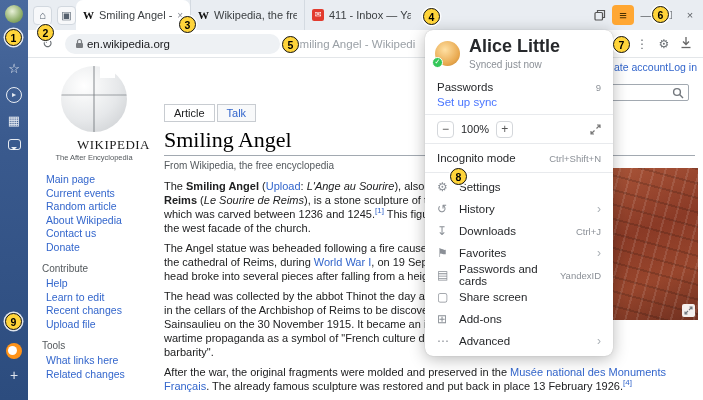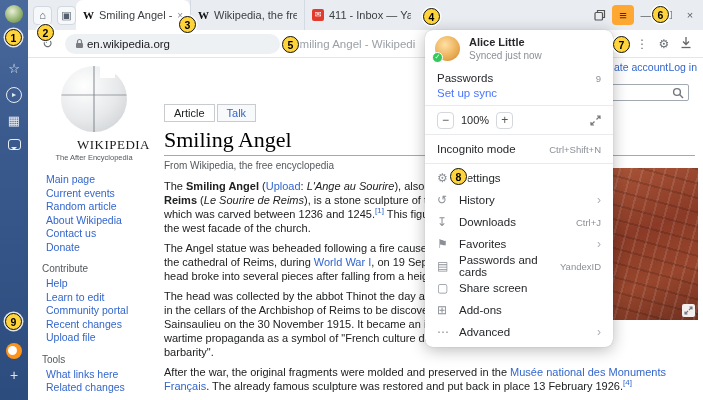--- a/index.html
+++ b/index.html
@@ -101,21 +101,21 @@
 
   
   .menu{position:absolute;left:425px;top:30px;width:188px;background:#fff;border-radius:8px;z-index:50;
     box-shadow:0 3px 16px rgba(0,0,0,.28),0 0 1px rgba(0,0,0,.25);padding-bottom:4px;
     font-size:11.5px;color:#26282b}
   .mhead{display:flex;align-items:center;gap:9px;padding:6px 10px 5px}
   .mavatar{width:25px;height:25px;border-radius:50%;position:relative;flex:0 0 auto;
     background:radial-gradient(circle at 40% 35%,#ffe0a3,#e8a84e 65%,#b97c2e)}
   .mcheck{position:absolute;left:-3px;bottom:-2px;width:11px;height:11px;border-radius:50%;
     background:#34c759;border:1.5px solid #fff;color:#fff;font-size:7px;line-height:8px;text-align:center}
-  .mname{font-weight:bold;font-size:11px}
+  .mname{font-weight:bold;font-size:18px}
   .mstatus{font-size:10px;color:#8b9097;margin-top:2px}
   .mrow{display:flex;align-items:flex-end;padding:0 12px;height:18px}
   .mrow .rt,.mitem .rt{margin-left:auto;color:#8b9097;font-size:9.5px}
   .rt.chev{font-size:12px;color:#aab0b6;line-height:10px}
   .msync{color:#4a76ff;padding:0 12px;height:18px;display:flex;align-items:center}
   .mdiv{height:1px;background:#e8eaed;margin:3px 0}
   .zoomrow{display:flex;align-items:center;gap:7px;padding:0 12px;height:22px}
   .zbtn{width:17px;height:17px;border:1px solid #d4d7db;border-radius:4px;text-align:center;
     line-height:15px;color:#555;font-size:12px}
   .zval{font-size:11px}
@@ -207,21 +207,20 @@
         <div class="wlink">Current events</div>
         <div class="wlink">Random article</div>
         <div class="wlink">About Wikipedia</div>
         <div class="wlink">Contact us</div>
         <div class="wlink">Donate</div>
       </div>
     <div class="whead">Contribute</div>
     <div>
         <div class="wlink">Help</div>
         <div class="wlink">Learn to edit</div>
-        <div class="wlink">Community portal</div>
         <div class="wlink">Recent changes</div>
         <div class="wlink">Upload file</div>
       </div>
     <div class="whead">Tools</div>
     <div>
         <div class="wlink">What links here</div>
         <div class="wlink">Related changes</div>
       </div>
   </div>
 

